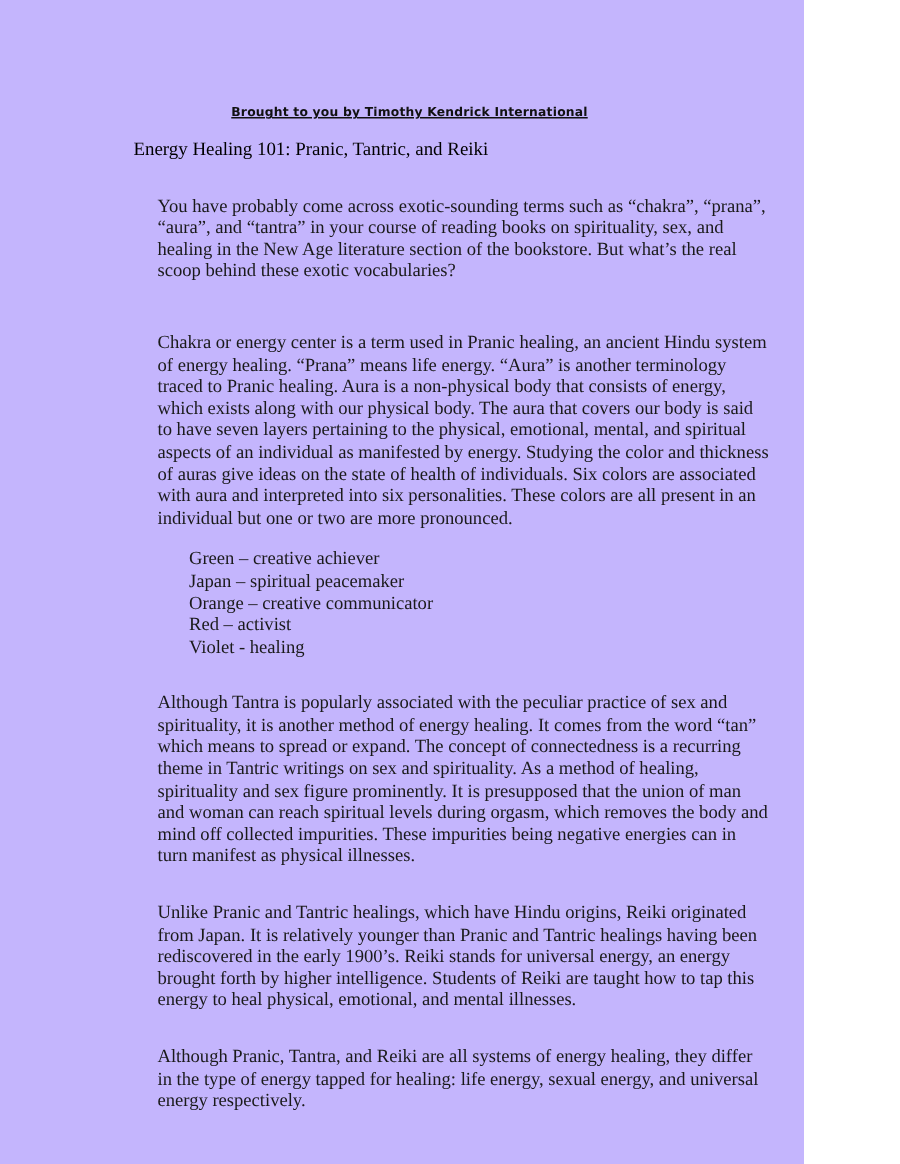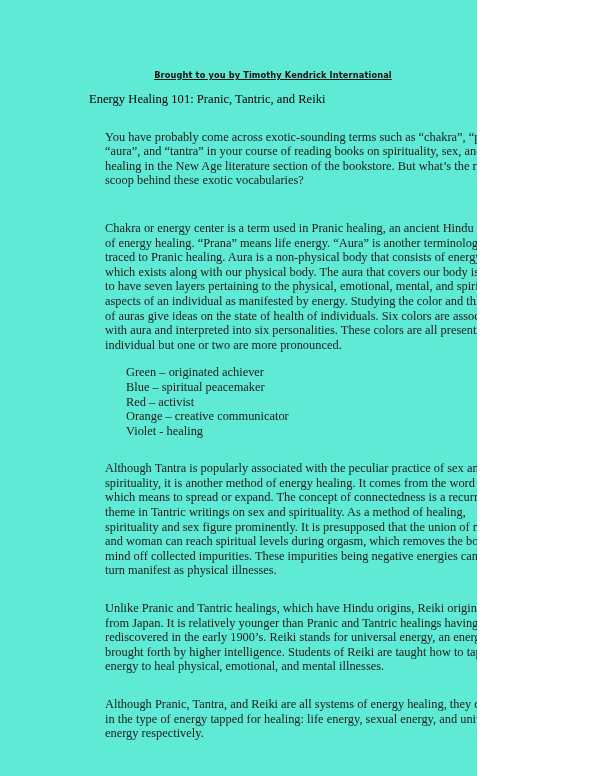--- a/index.html
+++ b/index.html
@@ -13,23 +13,23 @@
     position: relative;
     font-family: "Liberation Serif", "DejaVu Serif", serif;
     color: #000000;
     -webkit-font-smoothing: antialiased;
   }
 
   .page {
     position: absolute;
     left: 0;
     top: 0;
-    width: 477px;
+    width: 536px;
     height: 776px;
-    background: #5eead4;
+    background: #c4b5fd;
     overflow: hidden;
   }
 
   
   .doc-header {
     position: absolute;
     left: 0;
     top: 64px;
     width: 546px;
     text-align: center;
@@ -105,24 +105,24 @@
     <p class="para">You have probably come across exotic-sounding terms such as “chakra”, “prana”, “aura”, and “tantra” in your course of reading books on spirituality, sex, and healing in the New Age literature section of the bookstore. But what’s the real scoop behind these exotic vocabularies?</p>
 
     <div class="gap-sm"></div>
 
 
     <div class="gap-sm"></div>
 
     <p class="para">Chakra or energy center is a term used in Pranic healing, an ancient Hindu system of energy healing. “Prana” means life energy. “Aura” is another terminology traced to Pranic healing. Aura is a non-physical body that consists of energy, which exists along with our physical body. The aura that covers our body is said to have seven layers pertaining to the physical, emotional, mental, and spiritual aspects of an individual as manifested by energy. Studying the color and thickness of auras give ideas on the state of health of individuals. Six colors are associated with aura and interpreted into six personalities. These colors are all present in an individual but one or two are more pronounced.</p>
 
     <ul class="color-list">
-      <li>Green – originated achiever</li>
-      <li>Blue – spiritual peacemaker</li>
+      <li>Green – creative achiever</li>
+      <li>Japan – spiritual peacemaker</li>
+      <li>Orange – creative communicator</li>
       <li>Red – activist</li>
-      <li>Orange – creative communicator</li>
       <li>Violet - healing</li>
     </ul>
 
     <div class="gap-sm"></div>
 
     <p class="para">Although Tantra is popularly associated with the peculiar practice of sex and spirituality, it is another method of energy healing. It comes from the word “tan” which means to spread or expand. The concept of connectedness is a recurring theme in Tantric writings on sex and spirituality. As a method of healing, spirituality and sex figure prominently. It is presupposed that the union of man and woman can reach spiritual levels during orgasm, which removes the body and mind off collected impurities. These impurities being negative energies can in turn manifest as physical illnesses.</p>
 
     <div class="gap-sm"></div>
 
     <p class="para">Unlike Pranic and Tantric healings, which have Hindu origins, Reiki originated from Japan. It is relatively younger than Pranic and Tantric healings having been rediscovered in the early 1900’s. Reiki stands for universal energy, an energy brought forth by higher intelligence. Students of Reiki are taught how to tap this energy to heal physical, emotional, and mental illnesses.</p>

